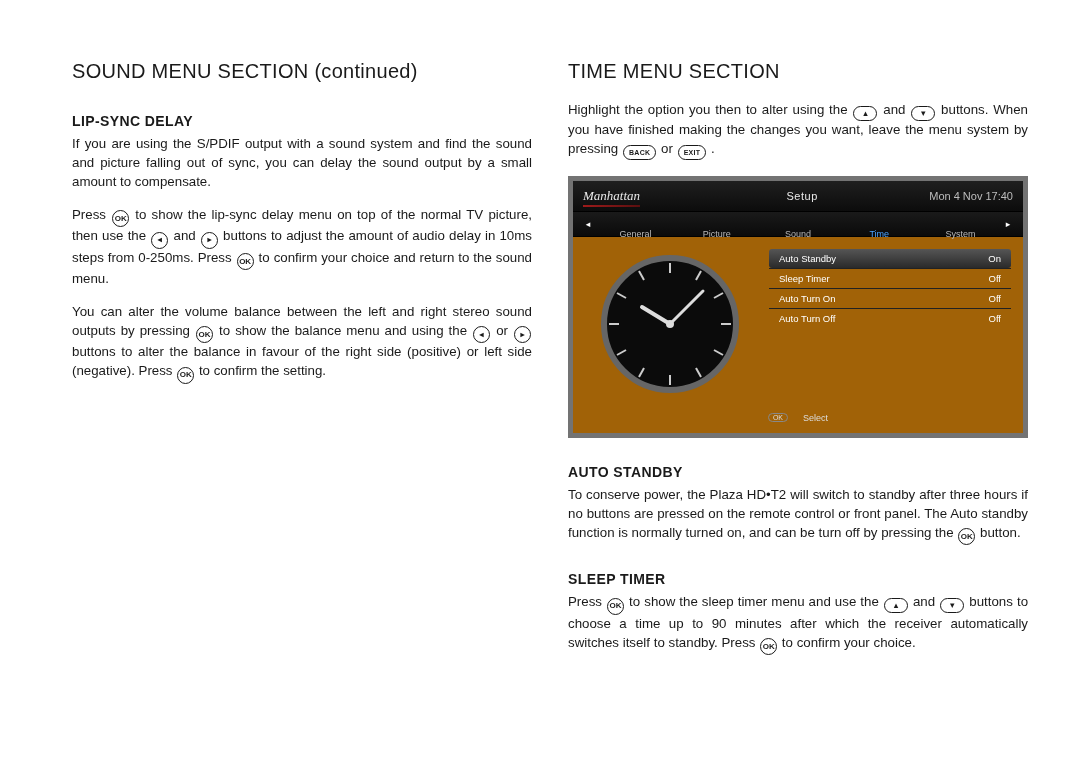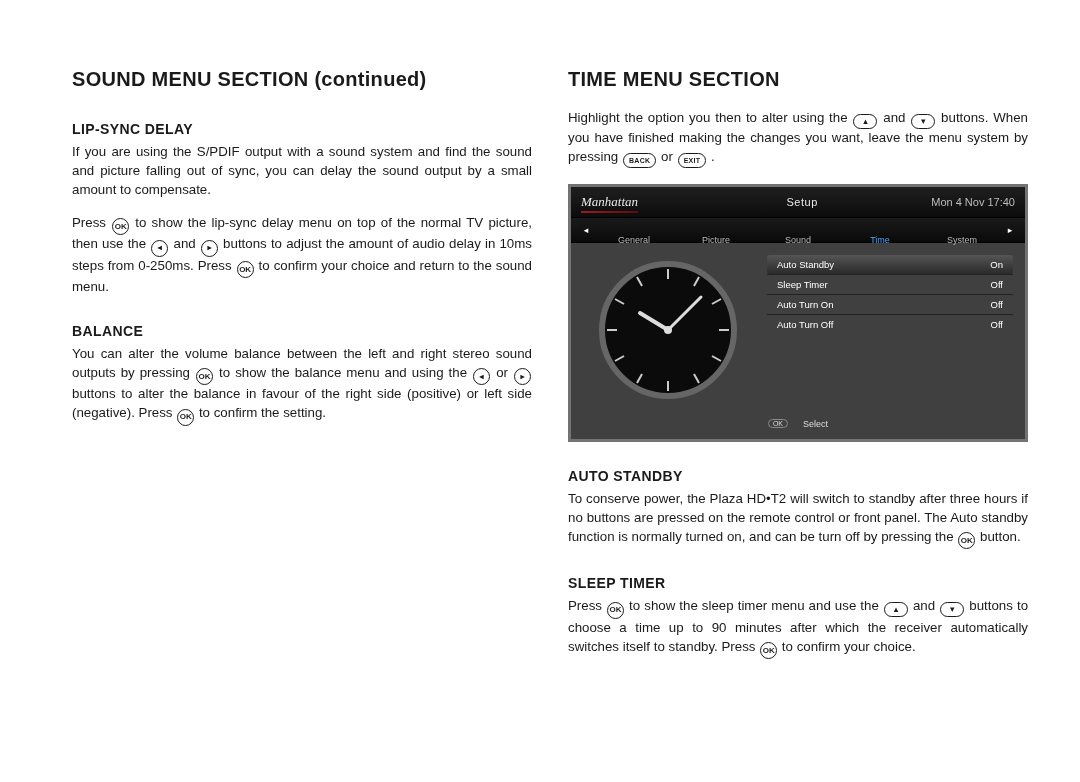--- a/index.html
+++ b/index.html
@@ -19,23 +19,23 @@
     box-sizing: border-box;
     height: 100%;
   }
   .col {
     flex: 1;
     display: flex;
     flex-direction: column;
   }
   h1 {
     font-size: 20px;
-    font-weight: 700;
+    font-weight: 400;
     letter-spacing: 0.3px;
-    margin: 8px 0 18px 0;
+    margin: 0 0 18px 0;
   }
   h2 {
     font-size: 14px;
     font-weight: 900;
     letter-spacing: 0.4px;
     margin: 12px 0 6px 0;
   }
   p {
     font-size: 13.3px;
     line-height: 1.42;
@@ -84,25 +84,25 @@
     border-radius: 9px;
     width: 22px;
     height: 13px;
     font-size: 9px;
     line-height: 1;
     vertical-align: -2px;
     margin: 0 1px;
   }
   
   .setup-screen {
-    background: #404040;
+    background: #a16207;
     color: #e9e9e9;
     font-size: 10px;
     margin: 2px 0 14px 0;
-    border: 3px solid #737373;
+    border: 5px solid #737373;
   }
   .ss-top {
     display: flex;
     align-items: center;
     height: 30px;
     padding: 0 10px;
     background: linear-gradient(#1f1f1f,#0c0c0c);
   }
   .ss-title { flex:1; text-align:center; font-size:11px; letter-spacing:0.5px;margin-left:35px;}
   .ss-date  { font-size:11px; color:#bdbdbd;}
@@ -163,21 +163,20 @@
       <span class="icon-btn">OK</span>
       <span> to show the lip-sync delay menu on top of the normal TV picture, then use the </span>
       <span class="icon-btn">◂</span>
       <span> and </span>
       <span class="icon-btn">▸</span>
       <span> buttons to adjust the amount of audio delay in 10ms steps from 0-250ms. Press </span>
       <span class="icon-btn">OK</span>
       <span> to confirm your choice and return to the sound menu.</span>
     </p>
 
-    <h2>BALANCE</h2>
     <p>
       <span>You can alter the volume balance between the left and right stereo sound outputs by pressing </span>
       <span class="icon-btn">OK</span>
       <span> to show the balance menu and using the </span>
       <span class="icon-btn">◂</span>
       <span> or </span>
       <span class="icon-btn">▸</span>
       <span> buttons to alter the balance in favour of the right side (positive) or left side (negative). Press </span>
       <span class="icon-btn">OK</span>
       <span> to confirm the setting.</span>

